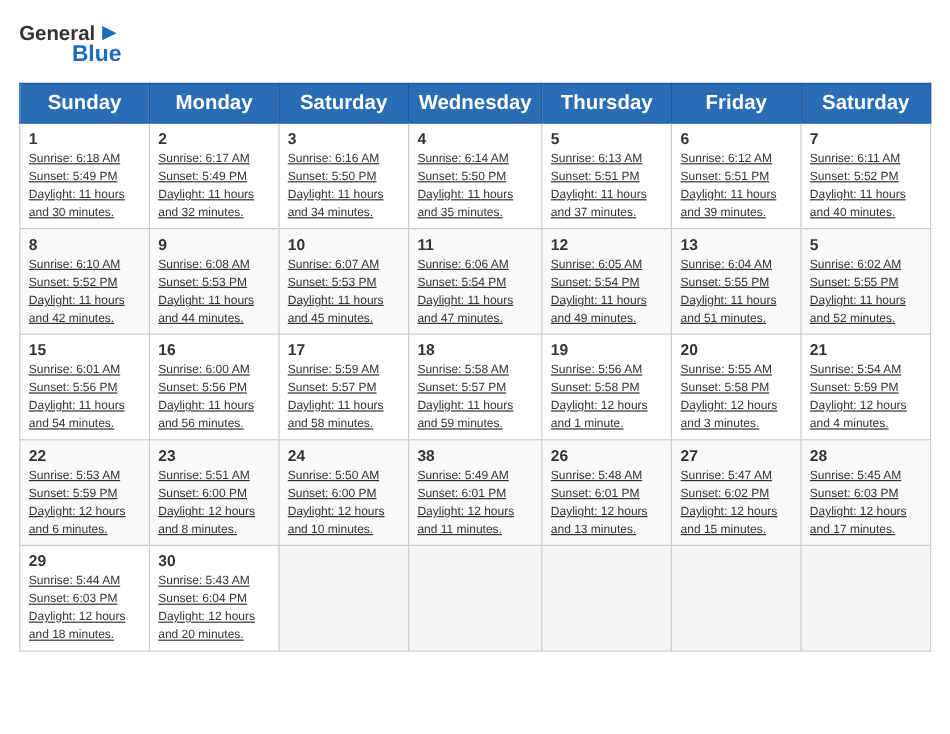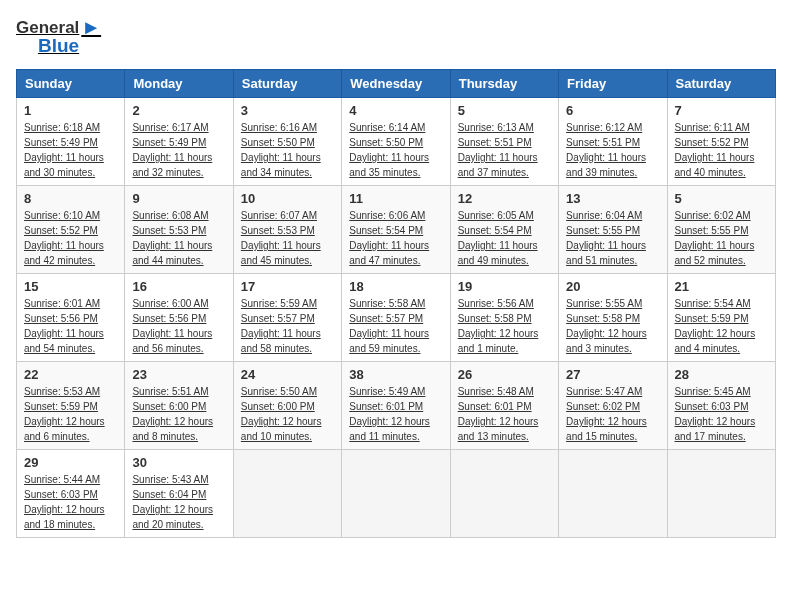--- a/index.html
+++ b/index.html
@@ -34,23 +34,23 @@
       color: #555;
     }
     .calendar {
       width: 100%;
       border-collapse: collapse;
       border: 1px solid #ccc;
     }
     .calendar th {
       background-color: #2a6db5;
       color: #fff;
-      text-align: left;
+      text-align: center;
       padding: 6px 8px;
-      font-size: 13px;
+      font-size: 17px;
       font-weight: bold;
       border: 1px solid #1a5a9e;
     }
     .calendar td {
       vertical-align: top;
       padding: 5px 7px;
       border: 1px solid #ccc;
       font-size: 10.5px;
       color: #333;
       background: #fff;
@@ -74,21 +74,21 @@
     }
     .empty-cell {
       background: #f5f5f5 !important;
     }
   </style>
 </head>
 <body>
 
 <div class="header">
   <div class="logo">
-    <div style="display:flex;flex-direction:column;align-items:center;text-decoration:underline;">
+    <div style="display:flex;flex-direction:column;align-items:flex-end;">
       <div style="display:flex;align-items:center;gap:2px;">
         <span style="font-size:17px;font-weight:bold;color:#333;">General</span>
         <span style="color:#1a6bbf;font-size:20px;">►</span>
       </div>
       <span style="font-size:19px;font-weight:bold;color:#1a6bbf;margin-top:-4px;">Blue</span>
     </div>
   </div>
   <div class="title-area">
     <div class="month-title"></div>
     <div class="subtitle"></div>

